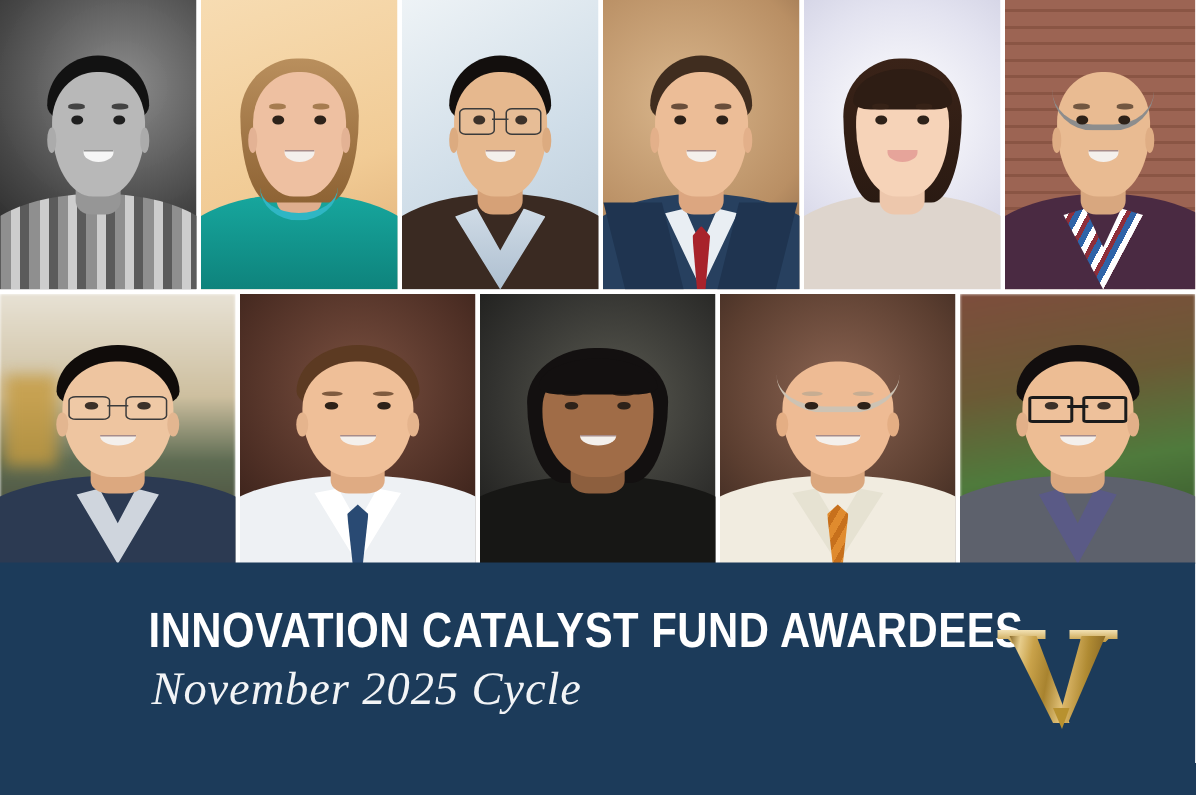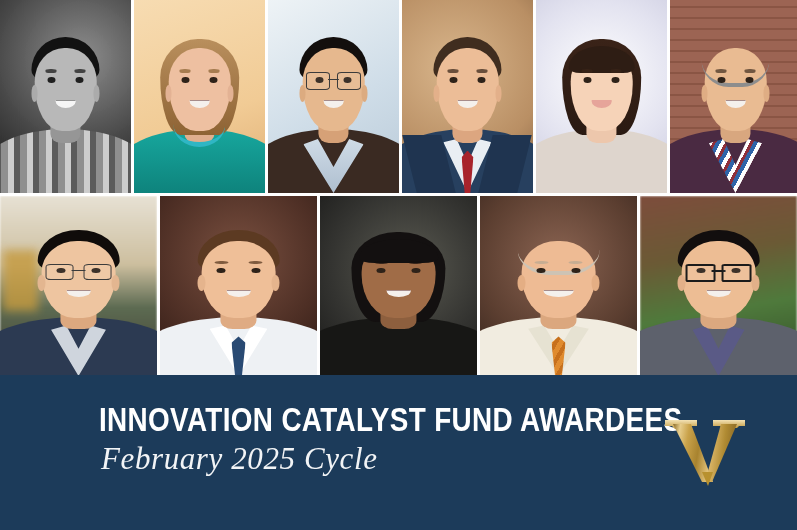--- a/index.html
+++ b/index.html
@@ -496,21 +496,21 @@
           <div class="mouth"></div>
         </div>
       </div>
 
     </div>
   </div>
 
   <div class="banner">
     <div class="banner-text">
       <div class="headline">INNOVATION CATALYST FUND AWARDEES</div>
-      <div class="subhead">February 2025 Cycle</div>
+      <div class="subhead">November 2025 Cycle</div>
     </div>
 
     <div class="v-logo">
       <svg viewBox="0 0 88 70" xmlns="http://www.w3.org/2000/svg" aria-hidden="true">
         <defs>
           <linearGradient id="goldL" x1="0" y1="0" x2="1" y2="0.25">
             <stop offset="0%" stop-color="#8a6a28"></stop>
             <stop offset="18%" stop-color="#e7cd8c"></stop>
             <stop offset="40%" stop-color="#c9a24a"></stop>
             <stop offset="70%" stop-color="#a8832f"></stop>

